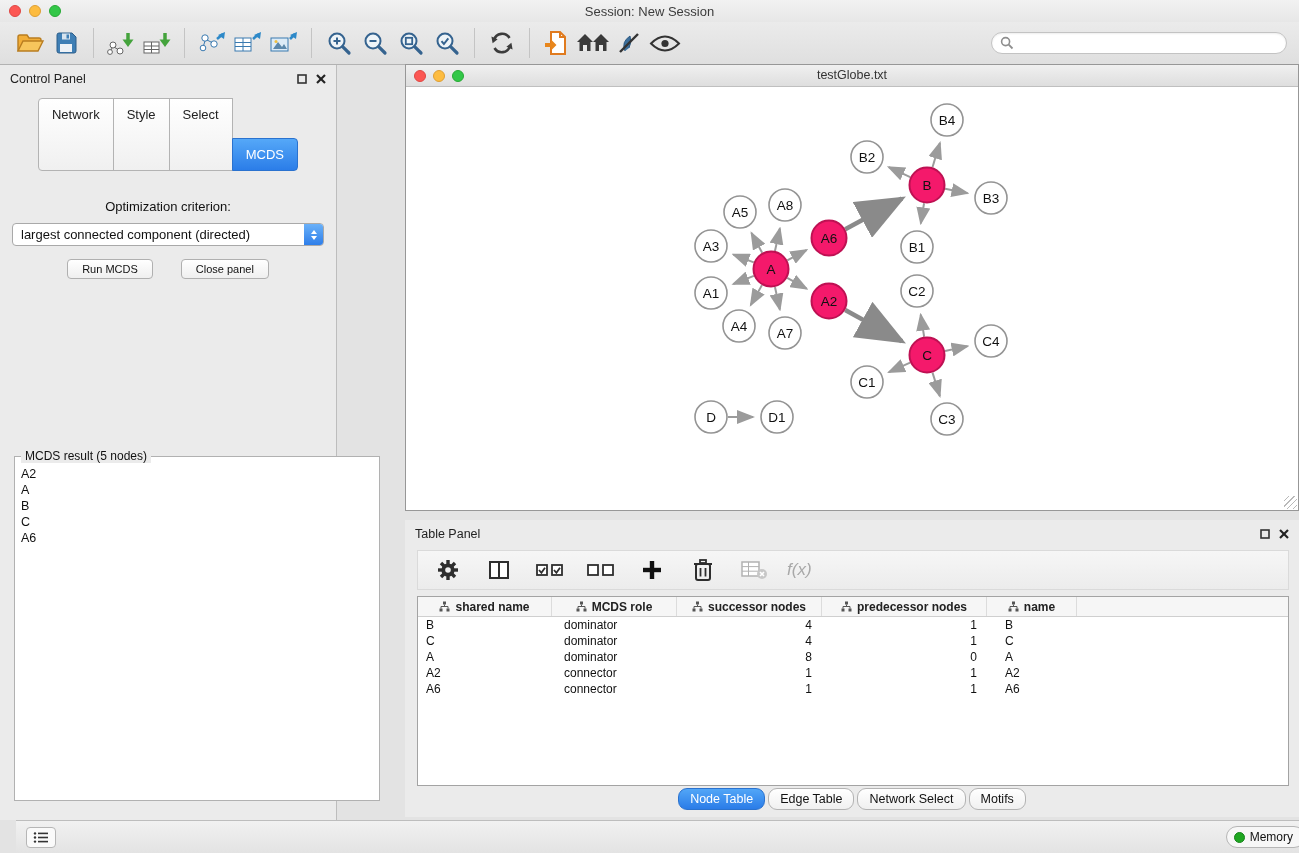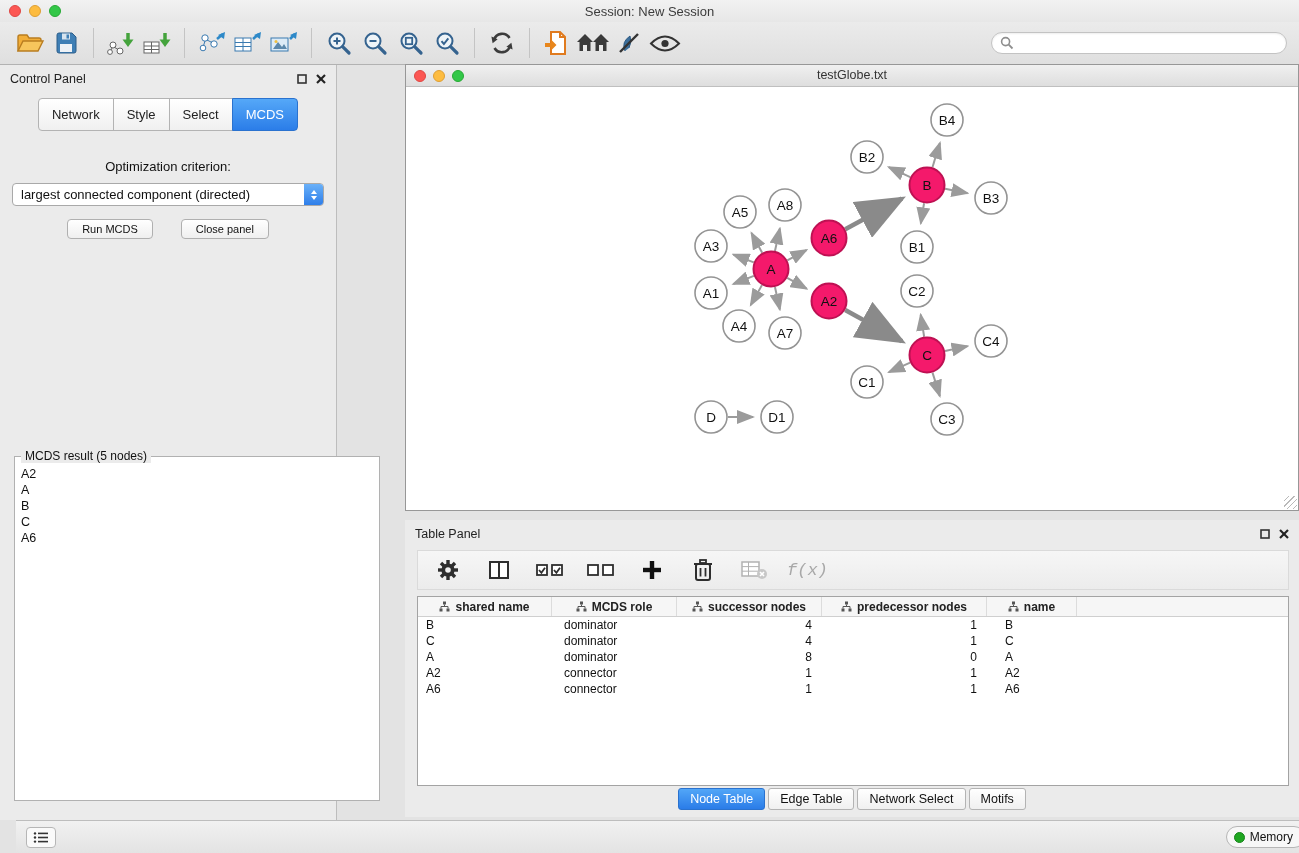--- a/index.html
+++ b/index.html
@@ -32,21 +32,21 @@
     background:#ebebeb; border-right:1px solid #bdbdbd; }
   .panel-header { height:27px; display:flex; align-items:center; padding:0 10px;
     font-size:12.5px; color:#222; }
   .panel-header .spacer { flex:1; }
   .ph-icons { display:flex; gap:9px; align-items:center; }
   .cp-tabs { display:flex; justify-content:center; margin-top:6px; }
   .seg { border:1px solid #b3b3b3; background:linear-gradient(#ffffff,#f0f0f0);
     padding:8px 13px; font-size:13px; margin-left:-1px; color:#222; cursor:default; }
   .seg:first-child { border-radius:4px 0 0 4px; margin-left:0; }
   .seg:last-child { border-radius:0 4px 4px 0; }
-  .seg.active { background:linear-gradient(#55a8f8,#2b7de8); color:#fff; border-color:#2a72cf; }
+  .seg.active { background:linear-gradient(#55a8f8,#2b7de8); color:#fff; border-color:#2a72cf;margin-top:40px; }
   .opt-label { text-align:center; margin-top:28px; font-size:13px; }
   .dropdown { margin:9px auto 0; width:312px; height:23px; background:#fff;
     border:1px solid #a9a9a9; border-radius:4px; display:flex; align-items:center; overflow:hidden; }
   .dropdown .val { padding-left:8px; flex:1; font-size:13px; white-space:nowrap; }
   .dd-stepper { width:19px; align-self:stretch; background:linear-gradient(#6ab1f9,#2e7ee9);
     display:flex; flex-direction:column; align-items:center; justify-content:center; gap:2px; }
   .tri-up { width:0;height:0;border-left:3.5px solid transparent;border-right:3.5px solid transparent;border-bottom:4.5px solid #fff; }
   .tri-down { width:0;height:0;border-left:3.5px solid transparent;border-right:3.5px solid transparent;border-top:4.5px solid #fff; }
   .cp-buttons { display:flex; justify-content:center; gap:28px; margin-top:13px; }
   .mac-btn { background:linear-gradient(#ffffff,#efefef); border:1px solid #b0b0b0;
@@ -66,35 +66,35 @@
   .net-title { position:absolute; left:0; right:0; top:3px; text-align:center; font-size:12.5px; color:#333; }
   .net-canvas { position:absolute; top:22px; left:0; right:0; bottom:0; background:#fff; }
   .net-canvas svg { display:block; }
   .grip { position:absolute; right:1px; bottom:1px; width:13px; height:13px;
     background:repeating-linear-gradient(135deg, transparent 0 3px, #b9b9b9 3px 4px); }
   
   .table-panel { position:absolute; left:405px; top:520px; width:894px; height:297px; background:#ebebeb; }
   .tp-toolbar { position:absolute; top:30px; left:12px; right:10px; height:40px;
     background:linear-gradient(#f6f6f6,#ececec); border:1px solid #dadada;
     display:flex; align-items:center; gap:15px; padding:0 12px; }
-  .fx { font-family:Liberation Mono, monospace; font-style:italic; color:#a8a8a8; font-size:17px; }
+  .fx { font-family:Liberation Sans, sans-serif; font-style:italic; color:#a8a8a8; font-size:17px; }
   .tp-table { position:absolute; top:76px; left:12px; right:10px; height:190px;
     background:#fff; border:1px solid #a3a3a3; overflow:hidden; }
   .thead, .trow { display:grid; grid-template-columns:134px 125px 145px 165px 90px 1fr; }
   .thead { height:20px; background:#f6f6f6; border-bottom:1px solid #cfcfcf; }
   .th { display:flex; align-items:center; justify-content:center; gap:5px;
     font-size:12px; color:#222; border-right:1px solid #dcdcdc;font-weight:bold; }
   .trow { height:16px; }
   .tcell { font-size:12px; color:#111; line-height:16px; white-space:nowrap; }
   .c0 { padding-left:8px; } .c1 { padding-left:12px; }
   .c2, .c3 { text-align:right; padding-right:10px; }
   .c4 { padding-left:18px; }
   .tp-tabs { position:absolute; bottom:7px; left:0; right:0; display:flex; justify-content:center; gap:3px; }
   .tp-tab { font-size:12.5px; padding:3px 11px; border:1px solid #b3b3b3;
-    background:linear-gradient(#ffffff,#f0f0f0); border-radius:3px; color:#111; cursor:default; }
+    background:linear-gradient(#ffffff,#f0f0f0); border-radius:9px; color:#111; cursor:default; }
   .tp-tab.active { background:linear-gradient(#52a6f7,#2a7ce8); border-color:#2a72cf; color:#fff; }
   
   .statusbar { position:absolute; left:16px; bottom:0; width:100%; height:33px;
     background:linear-gradient(#f1f1f1,#e3e3e3); border-top:1px solid #bdbdbd;margin-top:11px; }
   .sb-left-btn { position:absolute; left:10px; top:6px; width:30px; height:21px;
     border:1px solid #b6b6b6; border-radius:4px; background:#fafafa;
     display:flex; align-items:center; justify-content:center; }
   .memory-btn { position:absolute; right:10px; top:5px; height:22px;
     border:1px solid #b6b6b6; border-radius:11px; background:#f7f7f7;
     display:flex; align-items:center; gap:5px; padding:0 11px 0 7px; font-size:12px; }

